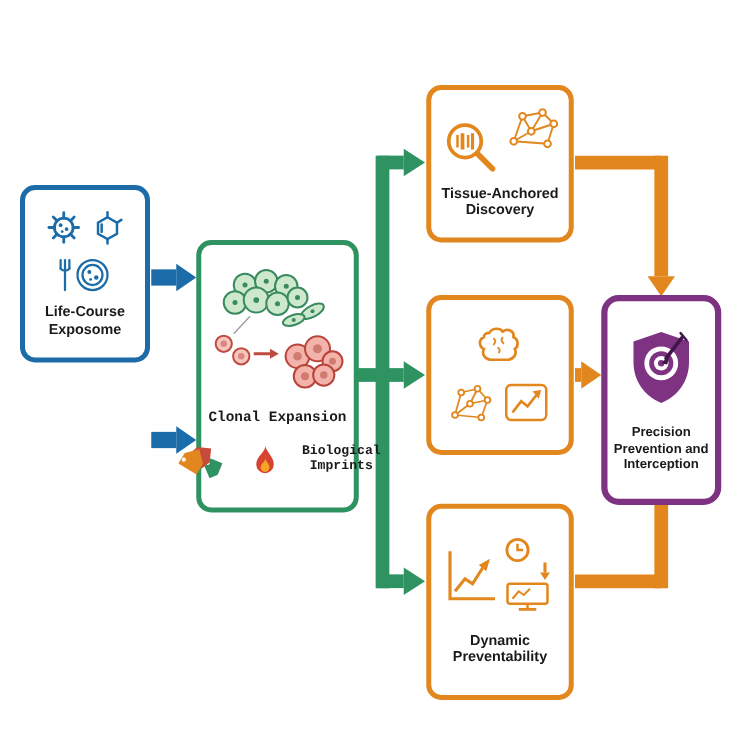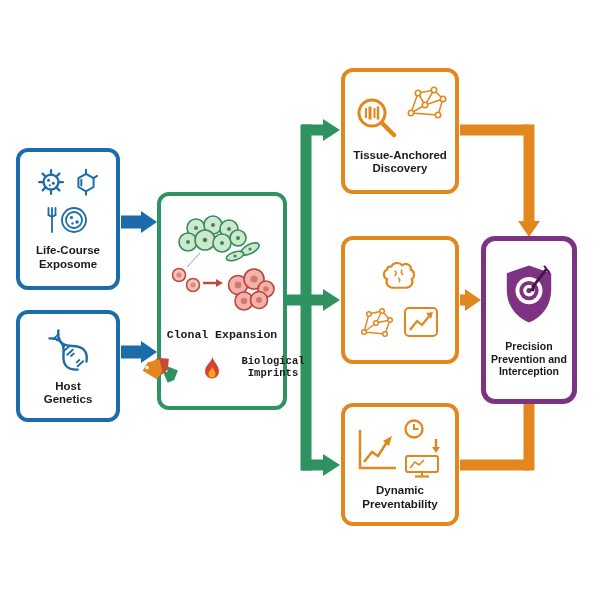--- a/index.html
+++ b/index.html
@@ -116,42 +116,20 @@
         <circle cx="29" cy="15" r="8"></circle>
       </g>
       <circle cx="26.5" cy="12.5" r="1.6" fill="#1b6ca8"></circle>
       <circle cx="32" cy="17" r="1.8" fill="#1b6ca8"></circle>
       <circle cx="27.5" cy="18.5" r="1.2" fill="#1b6ca8"></circle>
     </svg>
     <div class="label">Life-Course
 Exposome</div>
   </div>
 
-  <div class="box blue" style="left:16px;top:310px;width:104px;height:112px">
-    <div class="dna-wrap">
-      <svg width="30" height="48" viewBox="0 0 30 46">
-        <g fill="none" stroke="#1b6ca8" stroke-width="2.4" stroke-linecap="round">
-          <path d="M9 2 Q21 12 9 23 Q-3 34 9 44"></path>
-          <path d="M21 2 Q9 12 21 23 Q33 34 21 44"></path>
-        </g>
-        <g stroke="#1b6ca8" stroke-width="1.8">
-          <line x1="10.5" y1="5" x2="19.5" y2="5"></line>
-          <line x1="12.5" y1="8.5" x2="17.5" y2="8.5"></line>
-          <line x1="12.5" y1="17.5" x2="17.5" y2="17.5"></line>
-          <line x1="10.5" y1="21" x2="19.5" y2="21"></line>
-          <line x1="10.5" y1="26" x2="19.5" y2="26"></line>
-          <line x1="12.5" y1="29.5" x2="17.5" y2="29.5"></line>
-          <line x1="12.5" y1="38" x2="17.5" y2="38"></line>
-          <line x1="10.5" y1="41.5" x2="19.5" y2="41.5"></line>
-        </g>
-      </svg>
-    </div>
-    <div class="label">Host
-Genetics</div>
-  </div>
 
   <div class="box green" style="left:157px;top:192px;width:130px;height:218px">
     <svg width="112" height="100" viewBox="0 0 112 100">
       <g fill="#cde8cd" stroke="#3a8a5f" stroke-width="1.6">
         <circle cx="30" cy="13" r="9"></circle>
           <circle cx="47" cy="10" r="9"></circle>
           <circle cx="63" cy="14" r="9"></circle>
         <circle cx="22" cy="27" r="9"></circle>
           <circle cx="39" cy="25" r="10"></circle>
           <circle cx="56" cy="28" r="9"></circle>
@@ -286,21 +264,21 @@
         <circle cx="31" cy="15" r="2.3"></circle>
           <circle cx="26" cy="29" r="2.3"></circle>
           <circle cx="17" cy="18" r="2.3"></circle>
       </g>
       <rect x="46" y="3" width="32" height="28" rx="4" fill="#fff" stroke="#e2871e" stroke-width="2"></rect>
       <polyline points="51,25 58,16 63,20 71,10" fill="none" stroke="#e2871e" stroke-width="2.2"></polyline>
       <polygon points="67,8 74,7 72,14" fill="#e2871e"></polygon>
     </svg>
   </div>
 
-  <div class="box orange" style="left:341px;top:403px;width:118px;height:123px">
+  <div class="box orange" style="left:341px;top:403px;width:118px;height:157px">
     <svg width="96" height="62" viewBox="0 0 96 62">
       <g>
         <polyline points="8,12 8,50 44,50" fill="none" stroke="#e2871e" stroke-width="2.5"></polyline>
         <polyline points="12,44 20,34 26,38 35,24" fill="none" stroke="#e2871e" stroke-width="2.5"></polyline>
         <polygon points="31,23 40,18 37,28" fill="#e2871e"></polygon>
       </g>
       <g>
         <circle cx="62" cy="11" r="8.5" fill="#fff" stroke="#e2871e" stroke-width="2.3"></circle>
         <polyline points="62,6 62,11 66.5,11" fill="none" stroke="#e2871e" stroke-width="2"></polyline>
       </g>

